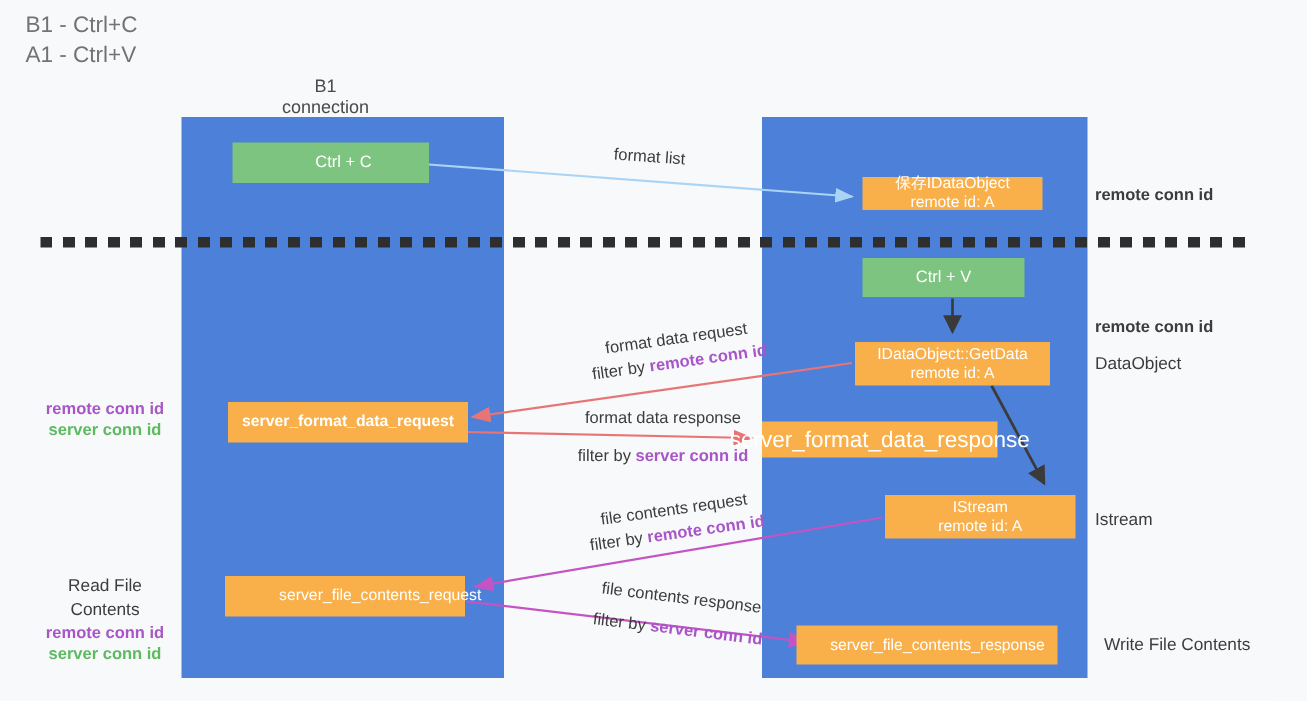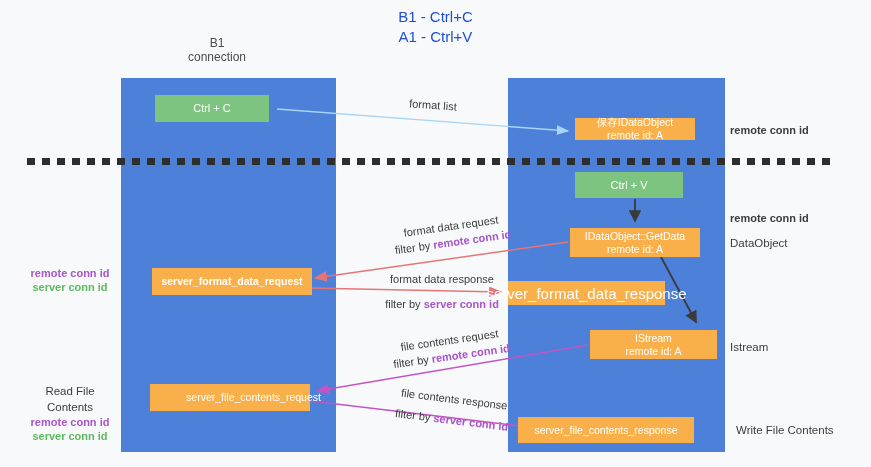--- a/index.html
+++ b/index.html
@@ -1,19 +1,19 @@
 <!DOCTYPE html>
 <html><head>
 <meta charset="utf-8">
 <style>
   html,body{margin:0;padding:0;}
   .canvas{position:relative;width:871px;height:467px;background:#f8f9fa;
           font-family:"Liberation Sans",sans-serif;overflow:hidden;color:#3c3c3c;}
   .abs{position:absolute;}
-  .title{left:0;right:0;top:7px;text-align:center;font-size:15px;line-height:20px;color:#1d4ed8;}
+  .title{left:0;right:0;top:7px;font-size:15px;line-height:20px;color:#737373;padding-left:17px;}
   .lane-header{text-align:center;font-size:12px;line-height:14px;color:#4a4a4a;}
   .lane{background:#4d80d8;}
   .divider{left:27px;top:158px;width:804px;height:7px;
            background:repeating-linear-gradient(90deg,#2e2e2e 0 8px,transparent 8px 15px);}
   .node{display:flex;flex-direction:column;align-items:center;justify-content:center;
         color:#ffffff;font-size:11px;line-height:13px;text-align:center;}
   .node.small{font-size:10.5px;}
   .green{background:#7cc47f;}
   .orange{background:#f9b04a;}
   .flow-label{font-size:11px;line-height:16px;color:#3c3c3c;text-align:center;}
@@ -26,21 +26,21 @@
 </head>
 <body>
 
 <div class="canvas">
 
   <div class="abs title">
     <div>B1 - Ctrl+C</div>
     <div>A1 - Ctrl+V</div>
   </div>
 
-  <div class="abs lane-header" style="left:157px;top:36px;width:120px;text-align:center;">
+  <div class="abs lane-header" style="left:157px;top:50px;width:120px;text-align:center;">
     <div>B1</div>
     <div>connection</div>
   </div>
   <div class="abs lane-header" style="left:557px;top:50px;width:120px;margin-top:44px;">
     <div>A1</div>
   </div>
 
   <div class="abs lane" style="left:121px;top:78px;width:215px;height:374px;"></div>
   <div class="abs lane" style="left:508px;top:78px;width:217px;height:374px;"></div>
 
@@ -63,21 +63,21 @@
     </defs>
     <line x1="277" y1="109" x2="568" y2="131" stroke="#aad4f5" stroke-width="1.4" marker-end="url(#mBlue)"></line>
     <line x1="635" y1="199" x2="635" y2="221" stroke="#3a3a3a" stroke-width="1.8" marker-end="url(#mBlack)"></line>
     <line x1="661" y1="257" x2="696" y2="322" stroke="#3a3a3a" stroke-width="1.8" marker-end="url(#mBlack)"></line>
     <line x1="568" y1="242" x2="315" y2="278" stroke="#e87575" stroke-width="1.5" marker-end="url(#mSalmon)"></line>
     <line x1="309" y1="288" x2="501" y2="292" stroke="#e87575" stroke-width="1.5" marker-end="url(#mSalmon)"></line>
     <line x1="588" y1="345" x2="317" y2="391" stroke="#c454c4" stroke-width="1.5" marker-end="url(#mMagenta)"></line>
     <line x1="311" y1="401" x2="538" y2="428" stroke="#c454c4" stroke-width="1.5" marker-end="url(#mMagenta)"></line>
   </svg>
 
-  <div class="abs node green" style="left:155px;top:95px;width:114px;height:27px;">
+  <div class="abs node green" style="left:155px;top:95px;width:114px;height:27px;padding-left:17px;">
     <span>Ctrl + C</span>
   </div>
 
   <div class="abs node orange small" style="left:575px;top:118px;width:120px;height:22px;">
     <span>保存IDataObject</span>
     <span>remote id: A</span>
   </div>
 
   <div class="abs node green" style="left:575px;top:172px;width:108px;height:26px;">
     <span>Ctrl + V</span>
@@ -98,21 +98,21 @@
 
   <div class="abs node orange small" style="left:590px;top:330px;width:127px;height:29px;">
     <span>IStream</span>
     <span>remote id: A</span>
   </div>
 
   <div class="abs node orange" style="left:150px;top:384px;width:160px;height:27px;">
     <span style="font-size:10.5px;margin-left:47px;">server_file_contents_request</span>
   </div>
 
-  <div class="abs node orange" style="left:518px;top:417px;width:176px;height:26px;">
+  <div class="abs node orange" style="left:531px;top:417px;width:160px;height:26px;padding-left:14px;">
     <span style="font-size:10.5px;">server_file_contents_response</span>
   </div>
 
   <div class="abs flow-label" style="left:393px;top:97px;width:80px;transform:rotate(4deg);">format list</div>
 
   <div class="abs flow-label" style="left:382px;top:218px;width:140px;transform:rotate(-8deg);">
     <div>format data request</div>
     <div><span>filter by </span><span class="purple">remote conn id</span></div>
   </div>
 

